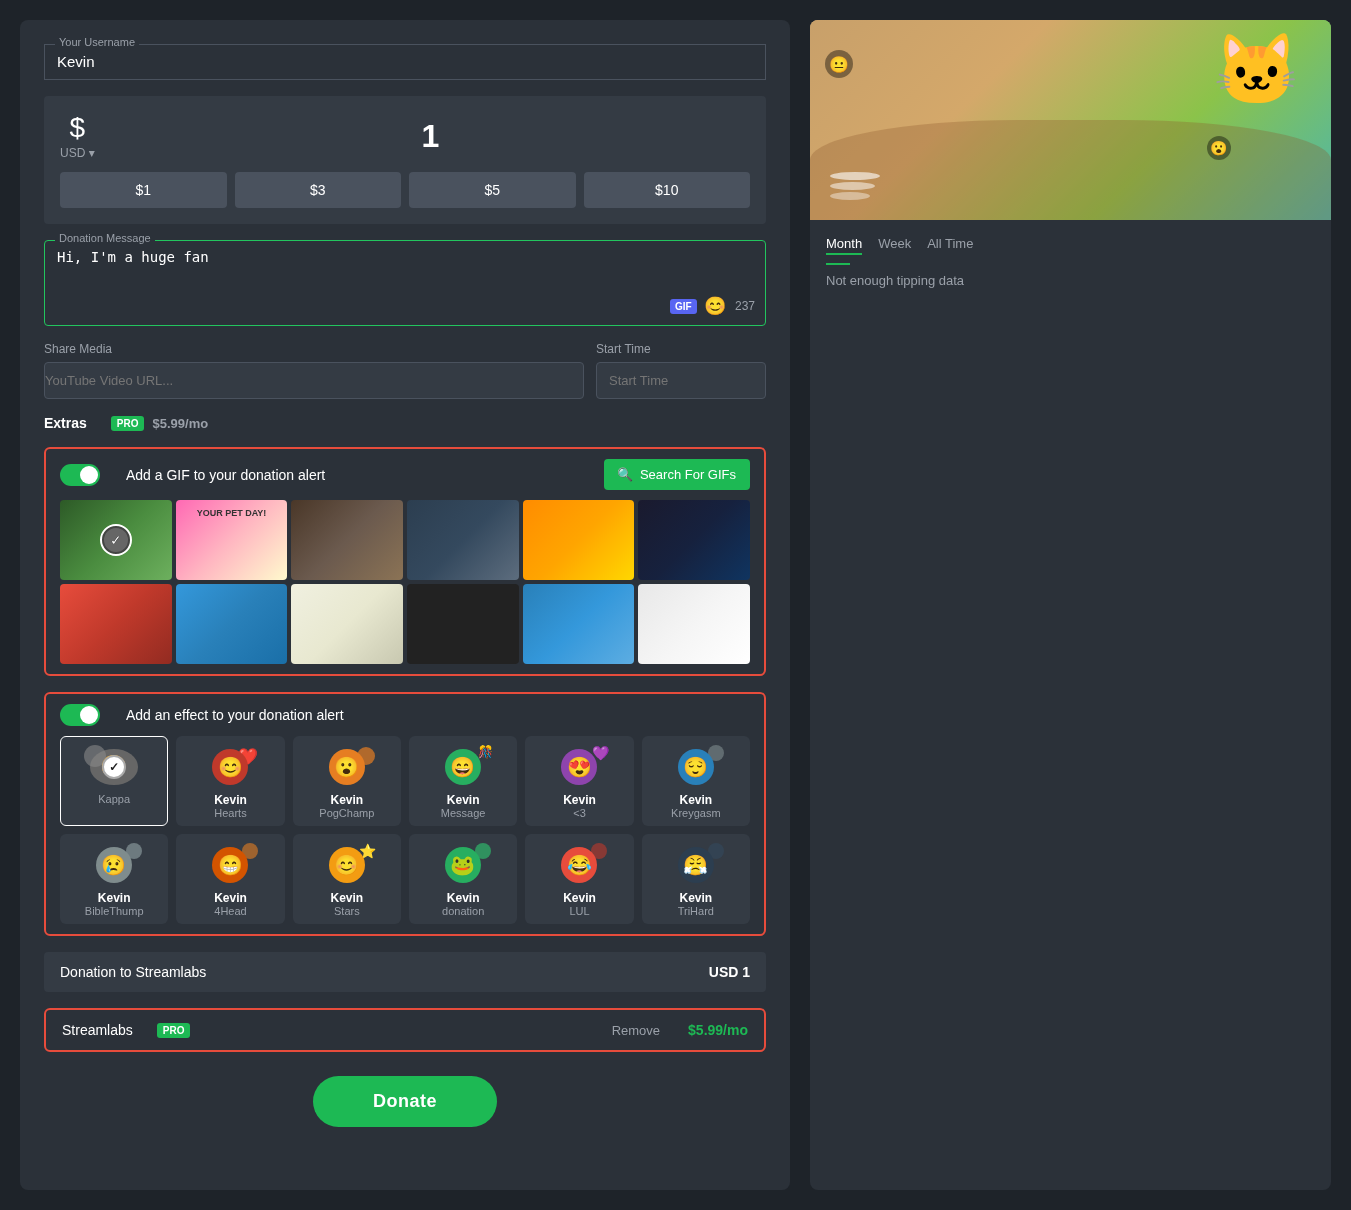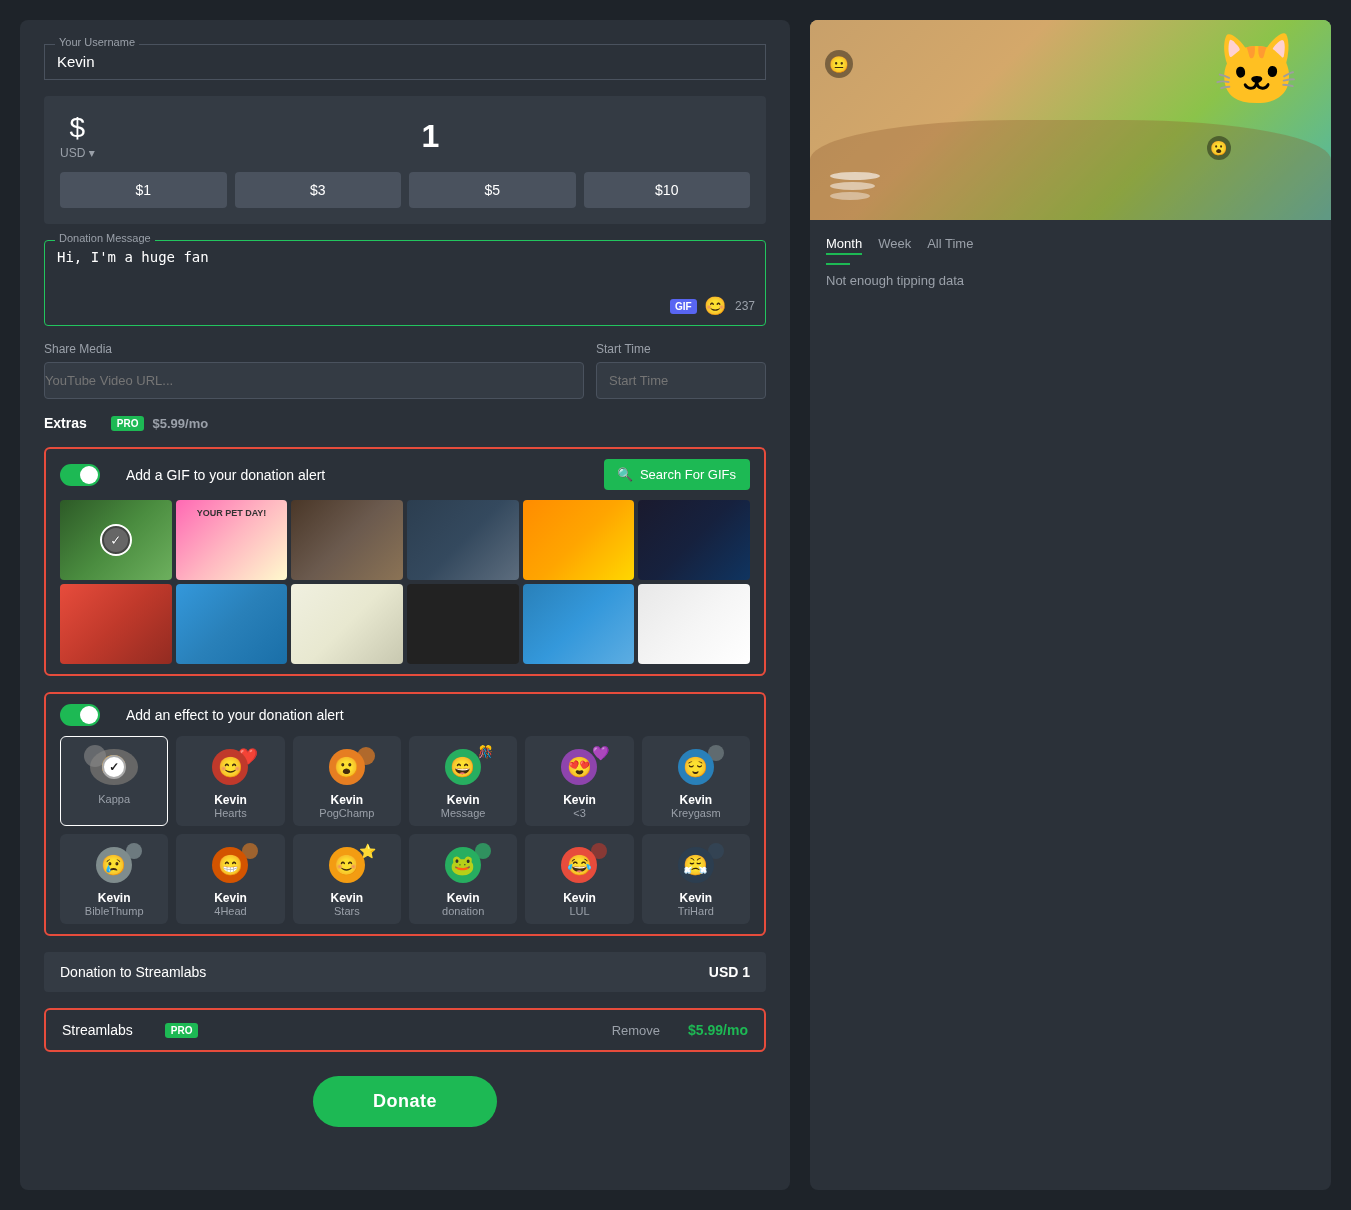--- a/index.html
+++ b/index.html
@@ -356,21 +356,21 @@
       justify-content: space-between;
       align-items: center;
       border: 2px solid #e74c3c;
       border-radius: 6px;
       padding: 12px 16px;
       font-size: 14px;
     }
     .pro-row-left {
       display: flex;
       align-items: center;
-      gap: 16px;
+      gap: 8px;
     }
     .remove-link {
       color: #9aa0a9;
       cursor: pointer;
       margin-right: 8px;
       font-size: 13px;
     }
     .pro-price {
       color: #1db954;
       font-weight: bold;

